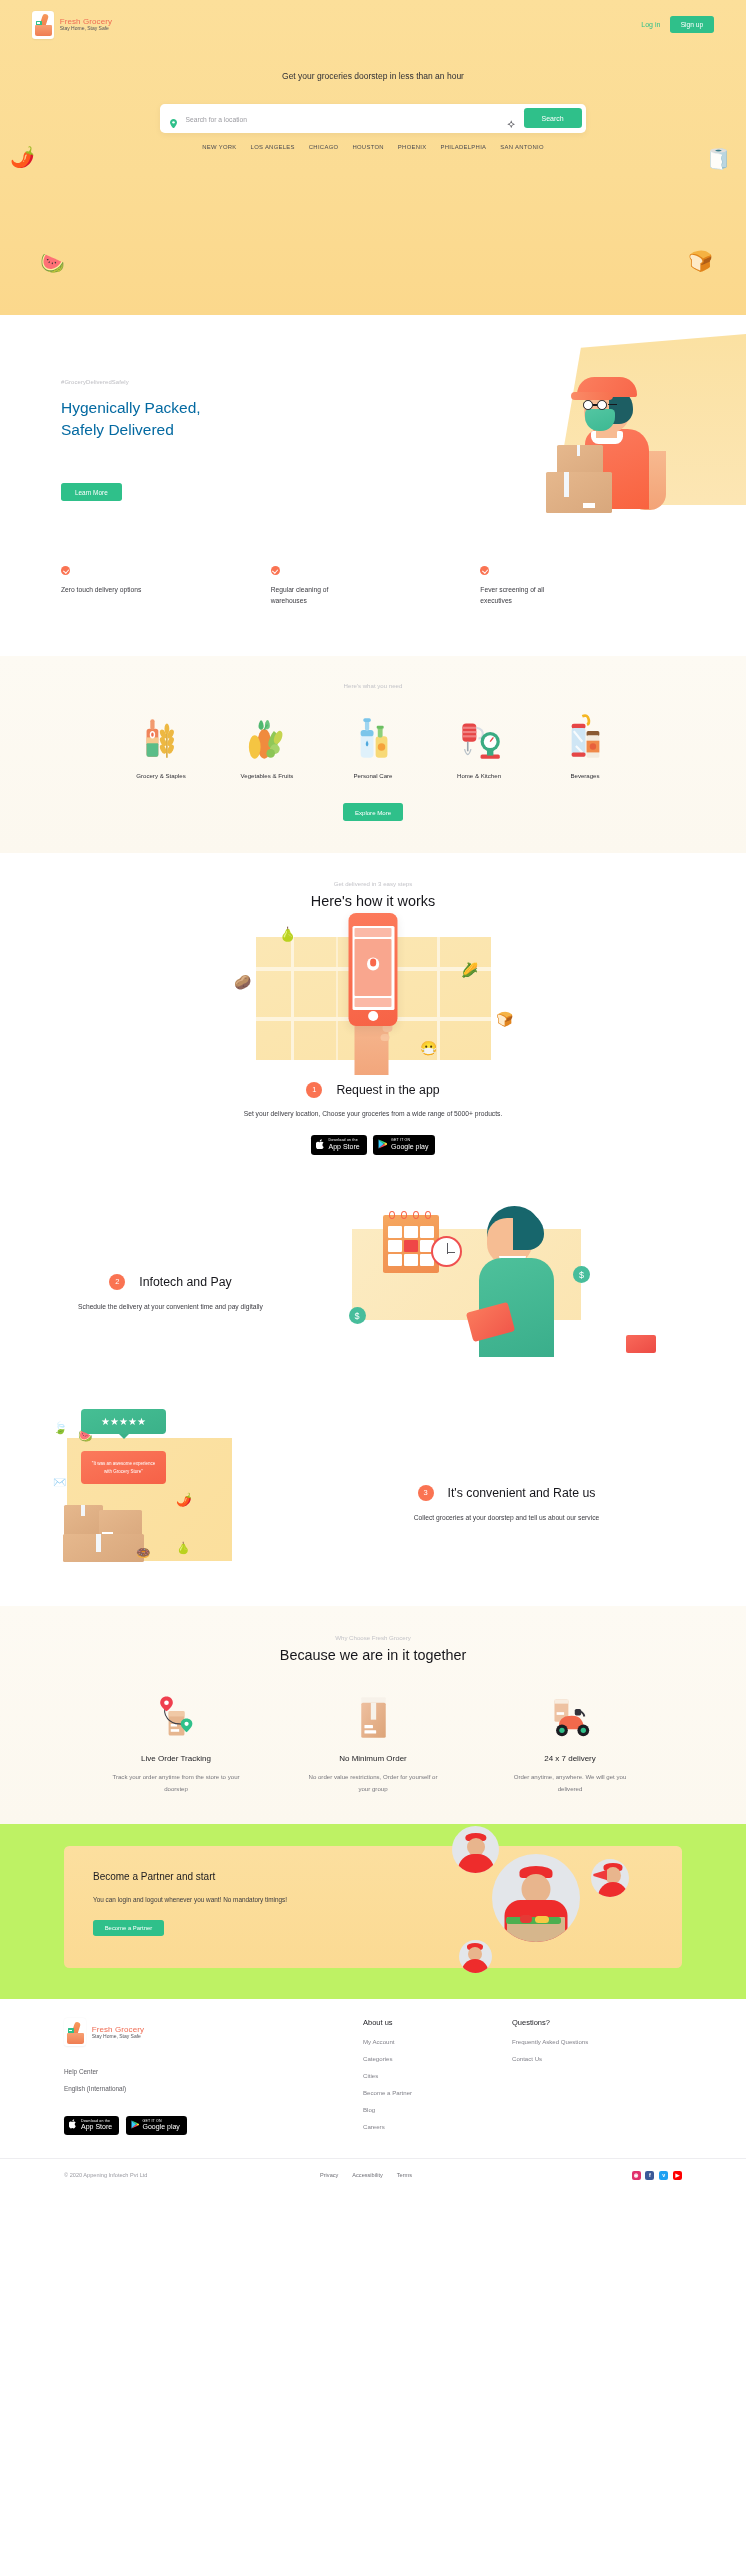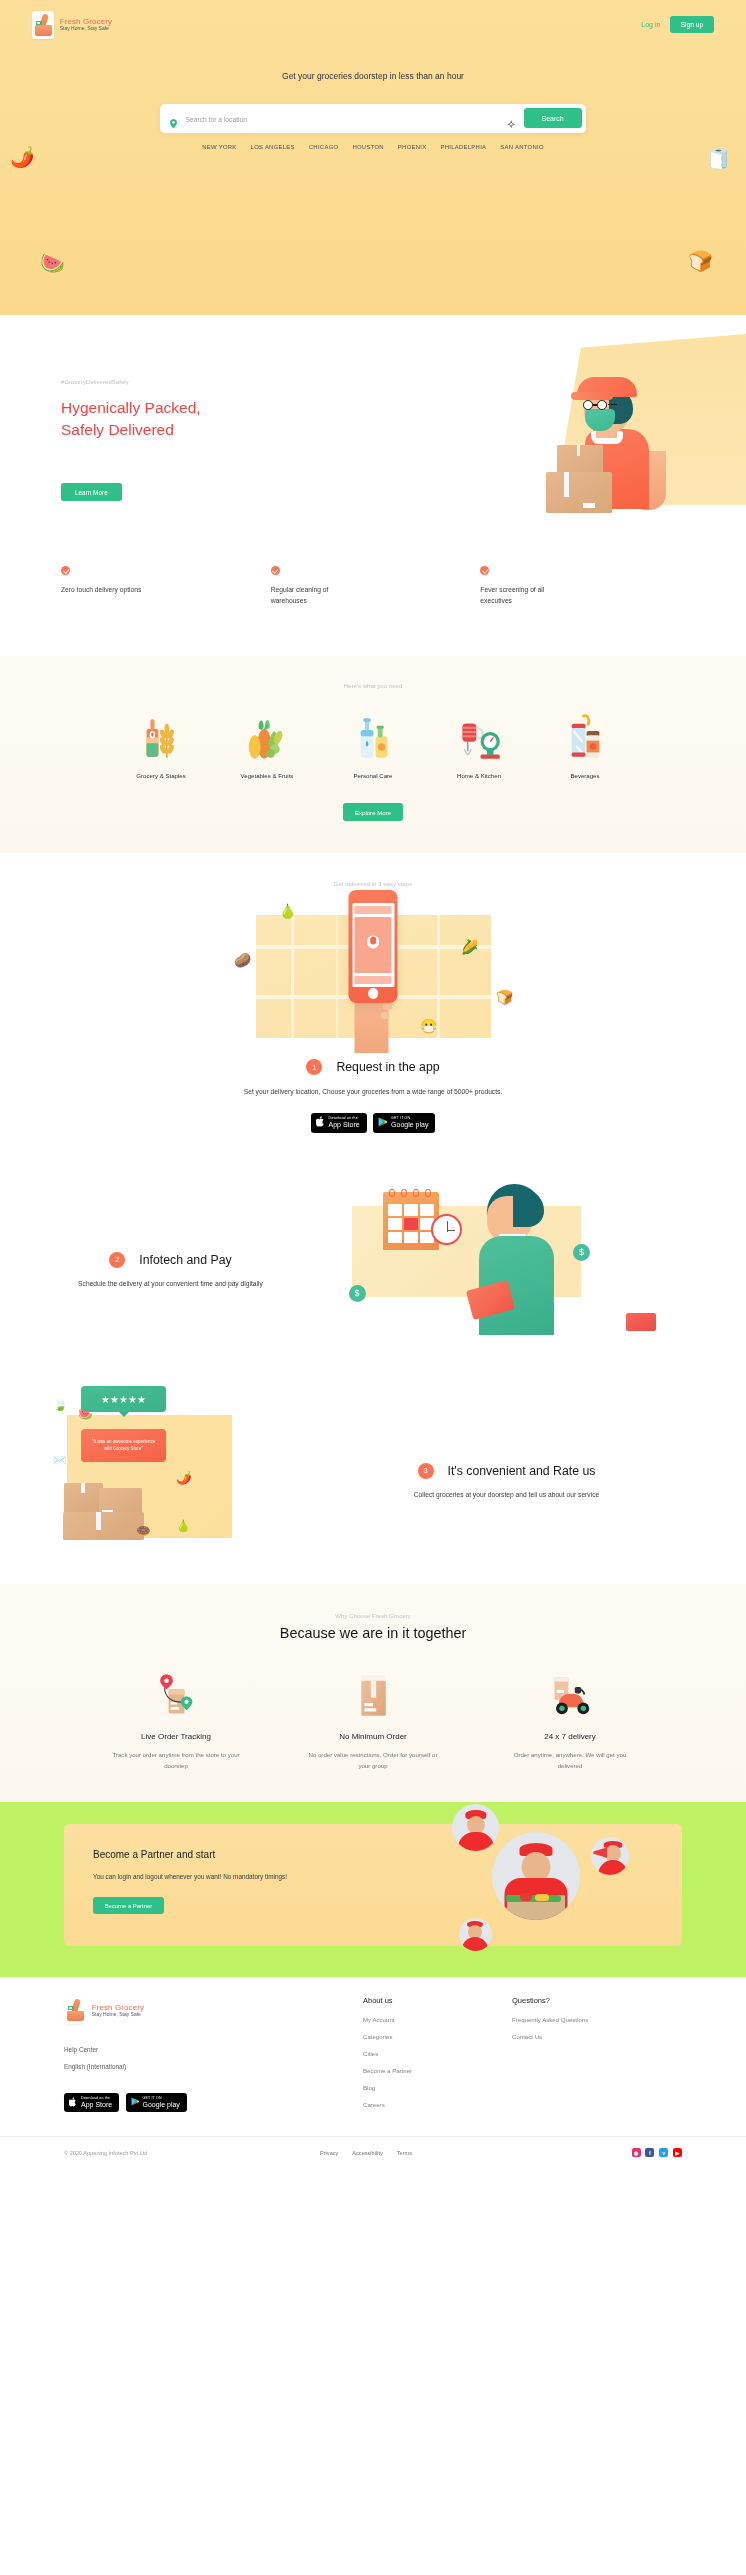--- a/index.html
+++ b/index.html
@@ -119,21 +119,21 @@
   .c-glass b{position:absolute;left:10px;top:4.3px;width:4.3px;height:1.3px;background:#17171c}
   .c-glass u{position:absolute;left:25px;top:3.7px;width:8.5px;height:1.3px;background:#17171c}
   .c-mask { position:absolute; left:36px; top:38px; width:30px; height:22.4px;
             background: linear-gradient(160deg,#53c6a2,#3cb892); border-radius: 4.3px 4.3px 14px 14px;}
   .box { position: absolute; background: linear-gradient(150deg,#e6b88d,#d8a77c); border-radius: 1.6px; }
   .box-tape { position: absolute; background: #f3f7fb; }
   .box-label{ position: absolute; background: #fff; }
 
   .hyg-text { position: absolute; left: 61px; top: 64px; width: 277px; }
   .hash { font-size: 5.9px; color: #bdbdc2; letter-spacing: 0.1px; }
-  .hyg-title { font-size: 15.5px; line-height: 1.42; color: #ef4444; font-weight: 400; margin-top: 11.7px; }
+  .hyg-title { font-size: 15.5px; line-height: 1.42; color: #0369a1; font-weight: 400; margin-top: 11.7px; }
   .learn-btn {
     margin-top: 42px; background: #2fc08a; color: #fff; border: none;
     font-size: 6.4px; padding: 5.9px 14px; border-radius: 2.7px; font-family: inherit; cursor: pointer;
   }
   .hyg-feats { position: absolute; left: 61px; top: 251px; width: 629px; display: flex; }
   .hyg-feat { width: 213px; }
   .check { width: 9px; height: 9px; border-radius: 50%; background: #fa7352; position: relative; }
   .check:after {
     content:""; position:absolute; left:2.7px; top:2.1px; width:2.7px; height:4.3px;
     border: 1.1px solid #fff; border-top: 0; border-left: 0; transform: rotate(42deg);
@@ -507,20 +507,21 @@
         </div>
         <div class="qs-label">Beverages</div>
       </div>
     </div>
 
     <button class="explore-btn">Explore More</button>
   </section>
 
   <section class="hiw">
     <div class="eyebrow">Get delivered in 3 easy steps</div>
+    <h2 class="sec-title">Here's how it works</h2>
 
     <div class="step">
       <div class="step-art-map">
         <div class="road" style="left:0;top:30px;width:100%;height:3.7px;"></div>
         <div class="road" style="left:0;top:80px;width:100%;height:3.7px;"></div>
         <div class="road" style="left:35px;top:0;width:3.7px;height:100%;"></div>
         <div class="road" style="left:181px;top:0;width:3.7px;height:100%;"></div>
         <div class="road" style="left:80px;top:0;width:2.7px;height:100%;opacity:.7"></div>
         <span class="hero-deco" style="left:-21.3px;top:38px;font-size:14px;">🥔</span>
         <span class="hero-deco" style="left:23.5px;top:-10.7px;font-size:14px;">🍐</span>

